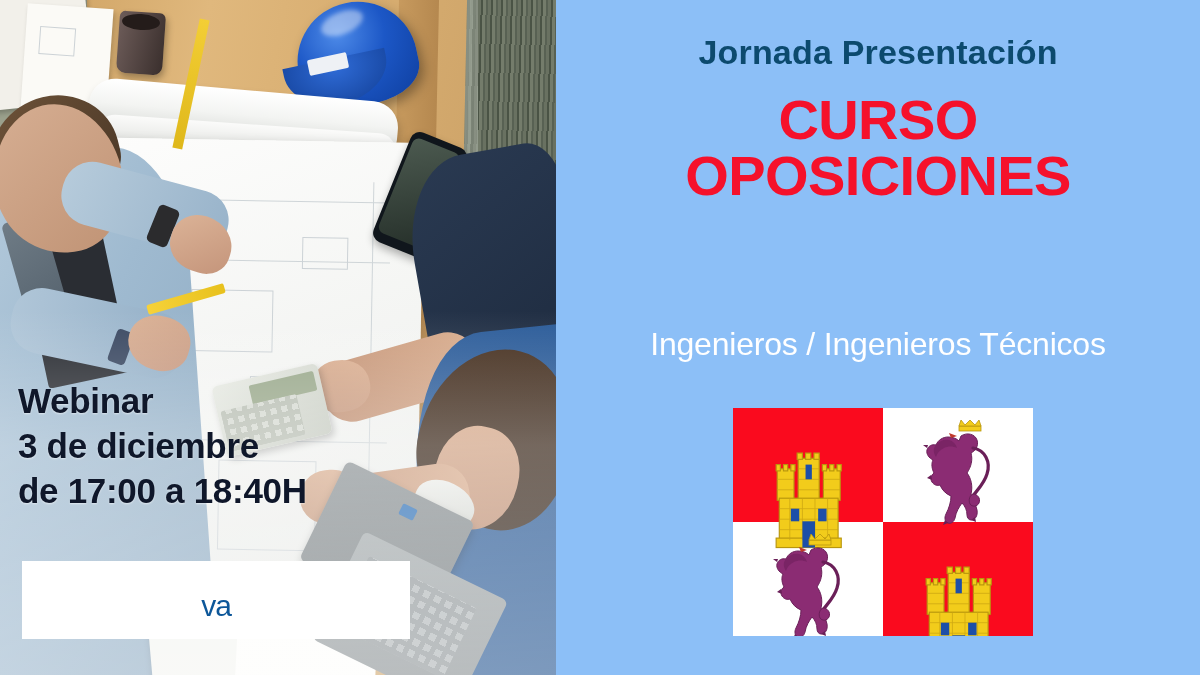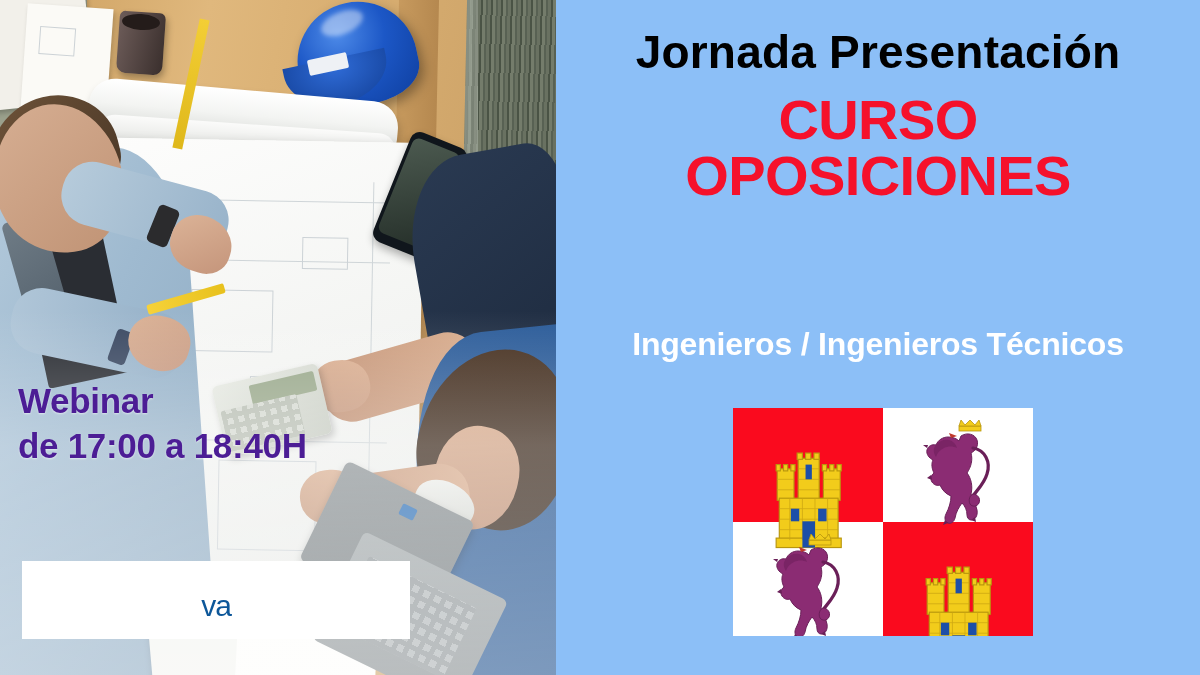--- a/index.html
+++ b/index.html
@@ -303,21 +303,21 @@
   }
   .photo-shade{
     position:absolute;left:0;top:0;width:100%;height:100%;
     background:linear-gradient(180deg,rgba(255,255,255,0) 46%,rgba(255,255,255,.30) 66%,rgba(255,255,255,.42) 100%);
     pointer-events:none;
   }
 
   
   #left-text{
     position:absolute;left:18px;top:378px;
-    color:#4c1d95;
+    color:#0f172a;
     font-weight:bold;
     font-size:35px;
     line-height:45px;
     letter-spacing:-.3px;
     text-shadow:0 1px 2px rgba(255,255,255,.55);
   }
   #left-text .ln{white-space:nowrap;}
 
   
   #logo-box{
@@ -337,32 +337,32 @@
     position:relative;top:-14px;left:0;margin-top:40px;
   }
 
   
   #panel{
     position:absolute;left:556px;top:0;width:644px;height:675px;
     background:#8CBFF7;
   }
   #kicker{
     position:absolute;top:32px;left:0;width:100%;
-    text-align:center;color:#000000;font-weight:bold;
-    font-size:46px;line-height:40px;letter-spacing:.2px;
+    text-align:center;color:#0c4a6e;font-weight:bold;
+    font-size:34px;line-height:40px;letter-spacing:.2px;
   }
   #headline{
     position:absolute;top:92px;left:0;width:100%;
     text-align:center;color:#F5112B;font-weight:bold;
     font-size:56px;line-height:56px;letter-spacing:-.6px;
   }
   #headline .hl{display:block;}
   #subhead{
     position:absolute;top:325px;left:0;width:100%;
-    text-align:center;color:#FFFFFF;font-weight:bold;
+    text-align:center;color:#FFFFFF;font-weight:normal;
     font-size:32px;line-height:38px;letter-spacing:-.2px;
   }
 
   
   #flag{
     position:absolute;left:177px;top:408px;width:300px;height:228px;
   }
   #flag .q{position:absolute;width:50%;height:50%;}
   #flag .q1{left:0;top:0;background:#FA0A1E;}
   #flag .q2{left:50%;top:0;background:#FFFFFF;}
@@ -455,20 +455,21 @@
     <div class="laptop-screen"></div>
     <div class="lap-badge"></div>
     <div class="laptop-base"></div>
     <div class="laptop-keys"></div>
 
     <div class="photo-shade"></div>
   </div>
 
   <div id="left-text">
     <div class="ln">Webinar</div>
+    <div class="ln">3 de diciembre</div>
     <div class="ln">de 17:00 a 18:40H</div>
   </div>
 
   <div id="logo-box">
       <span id="logo-sup">va</span>
   </div>
 
   <div id="panel">
 
     <div id="kicker">Jornada Presentación</div>

